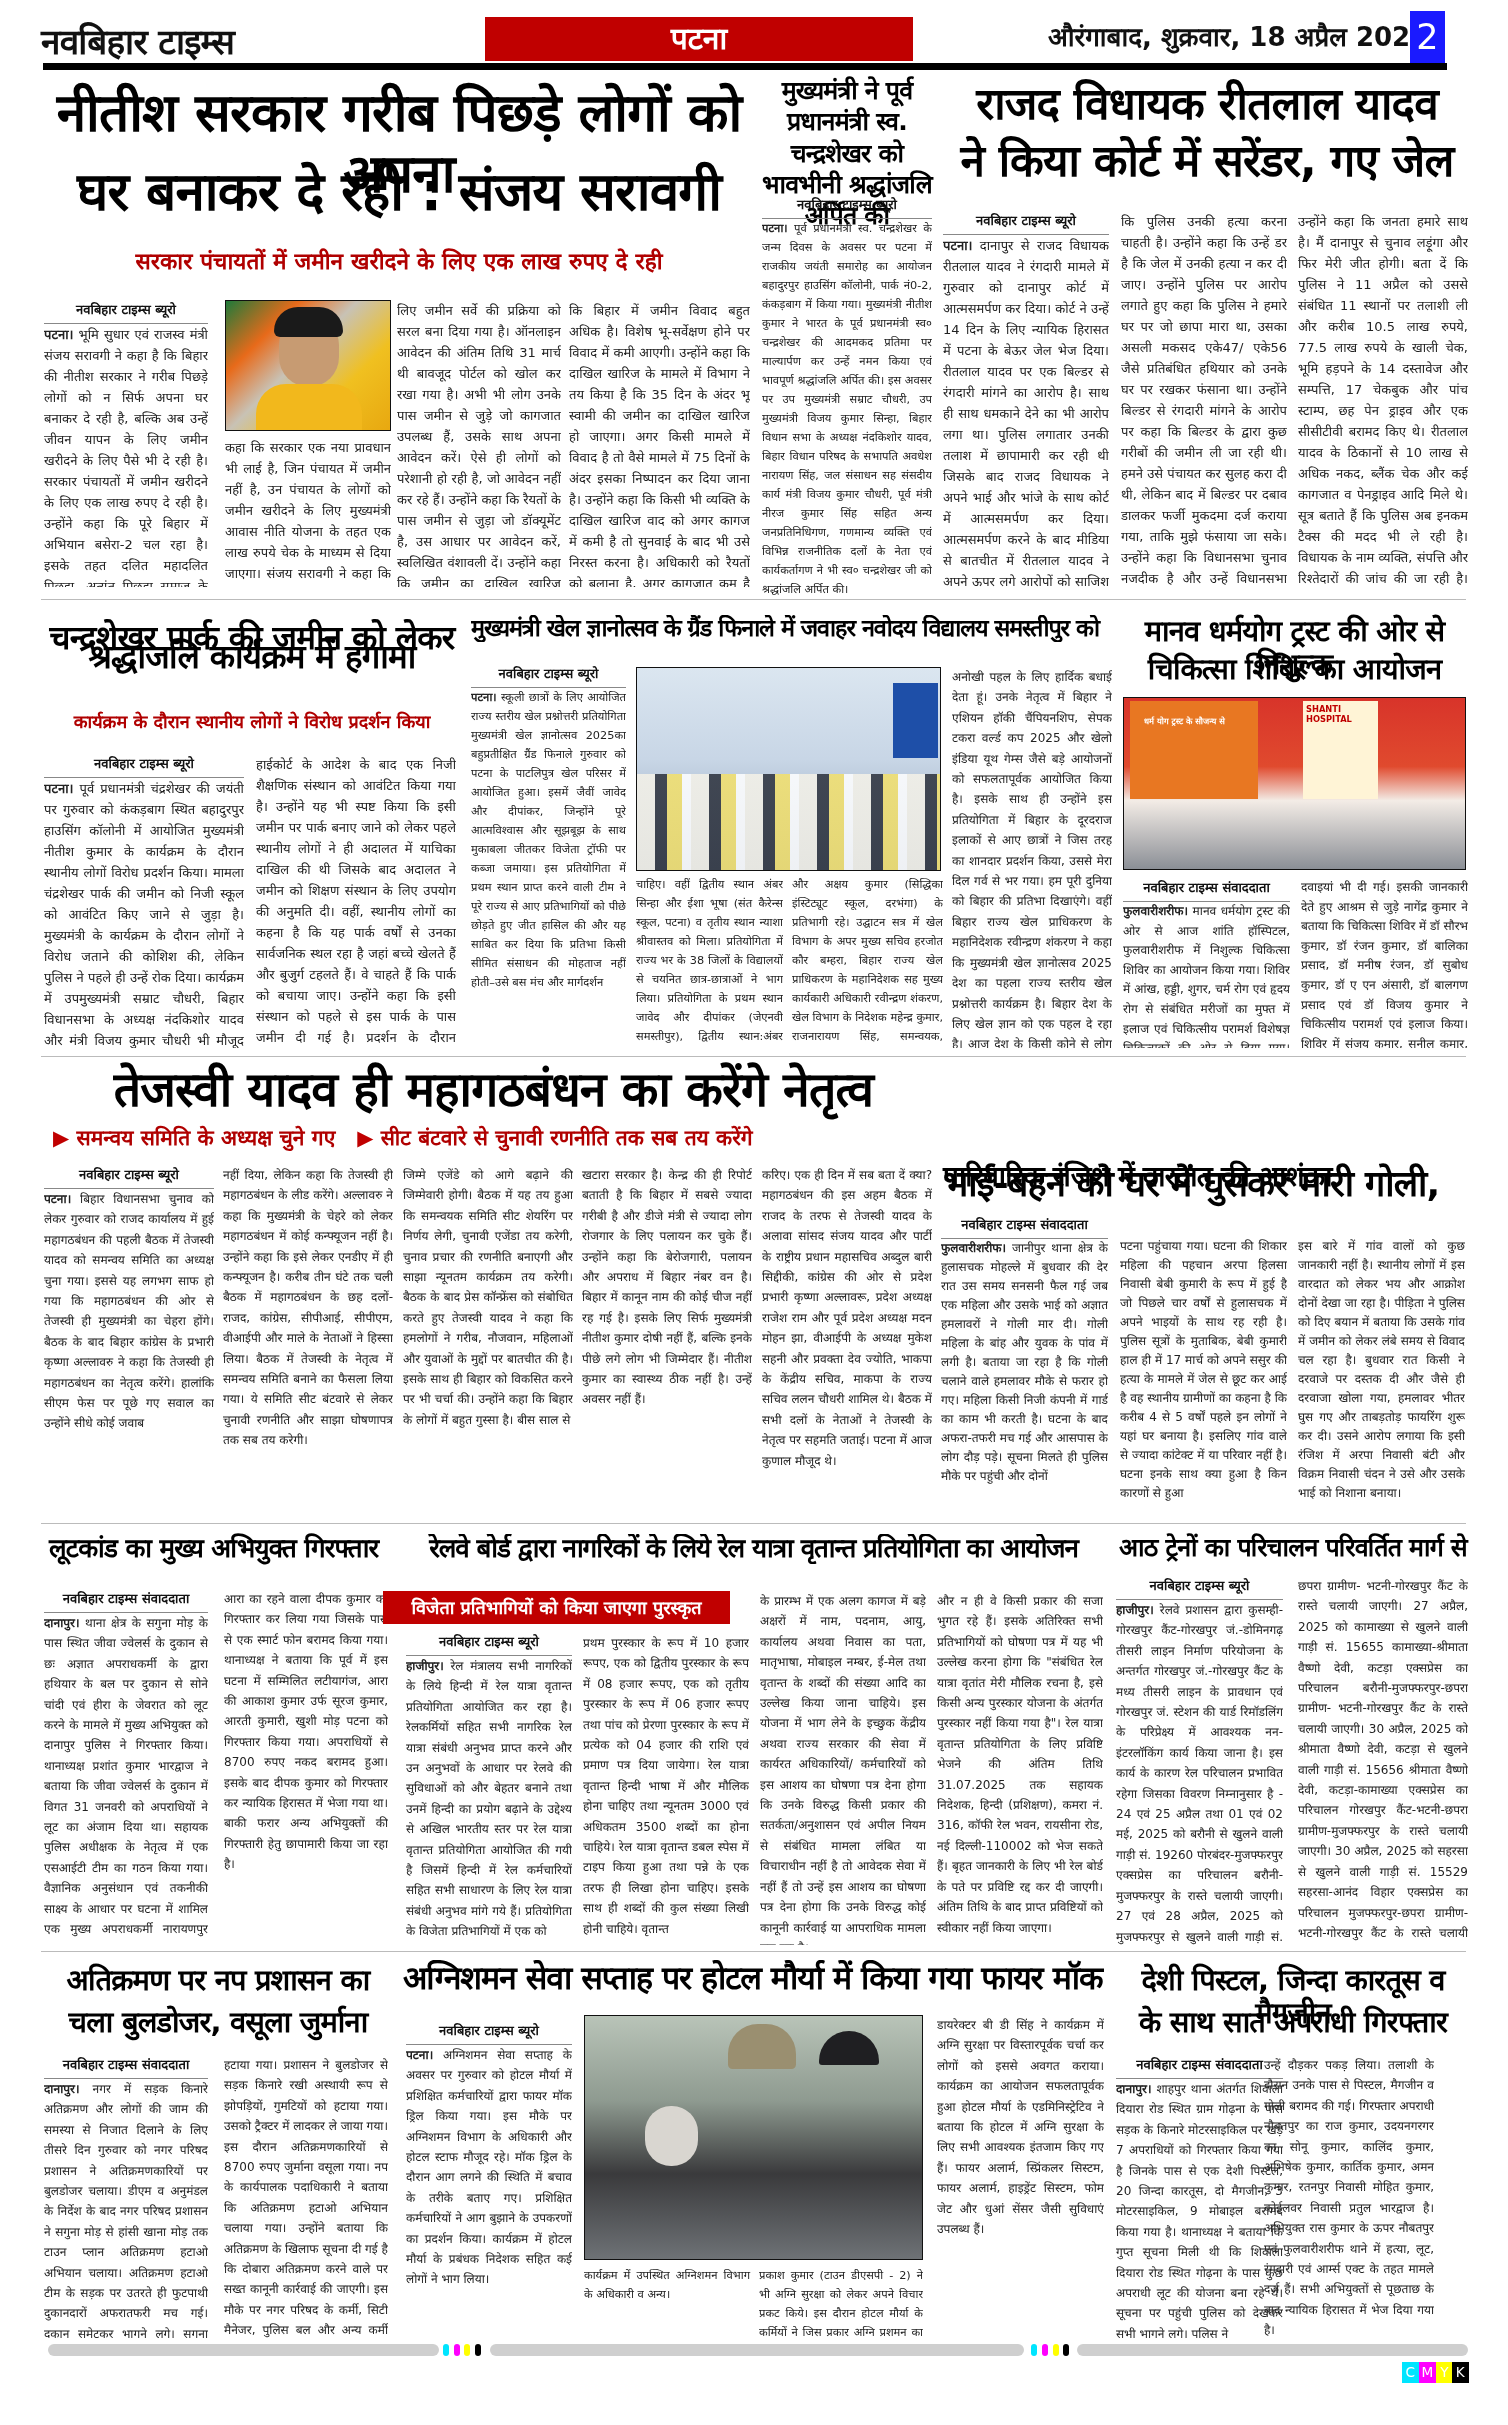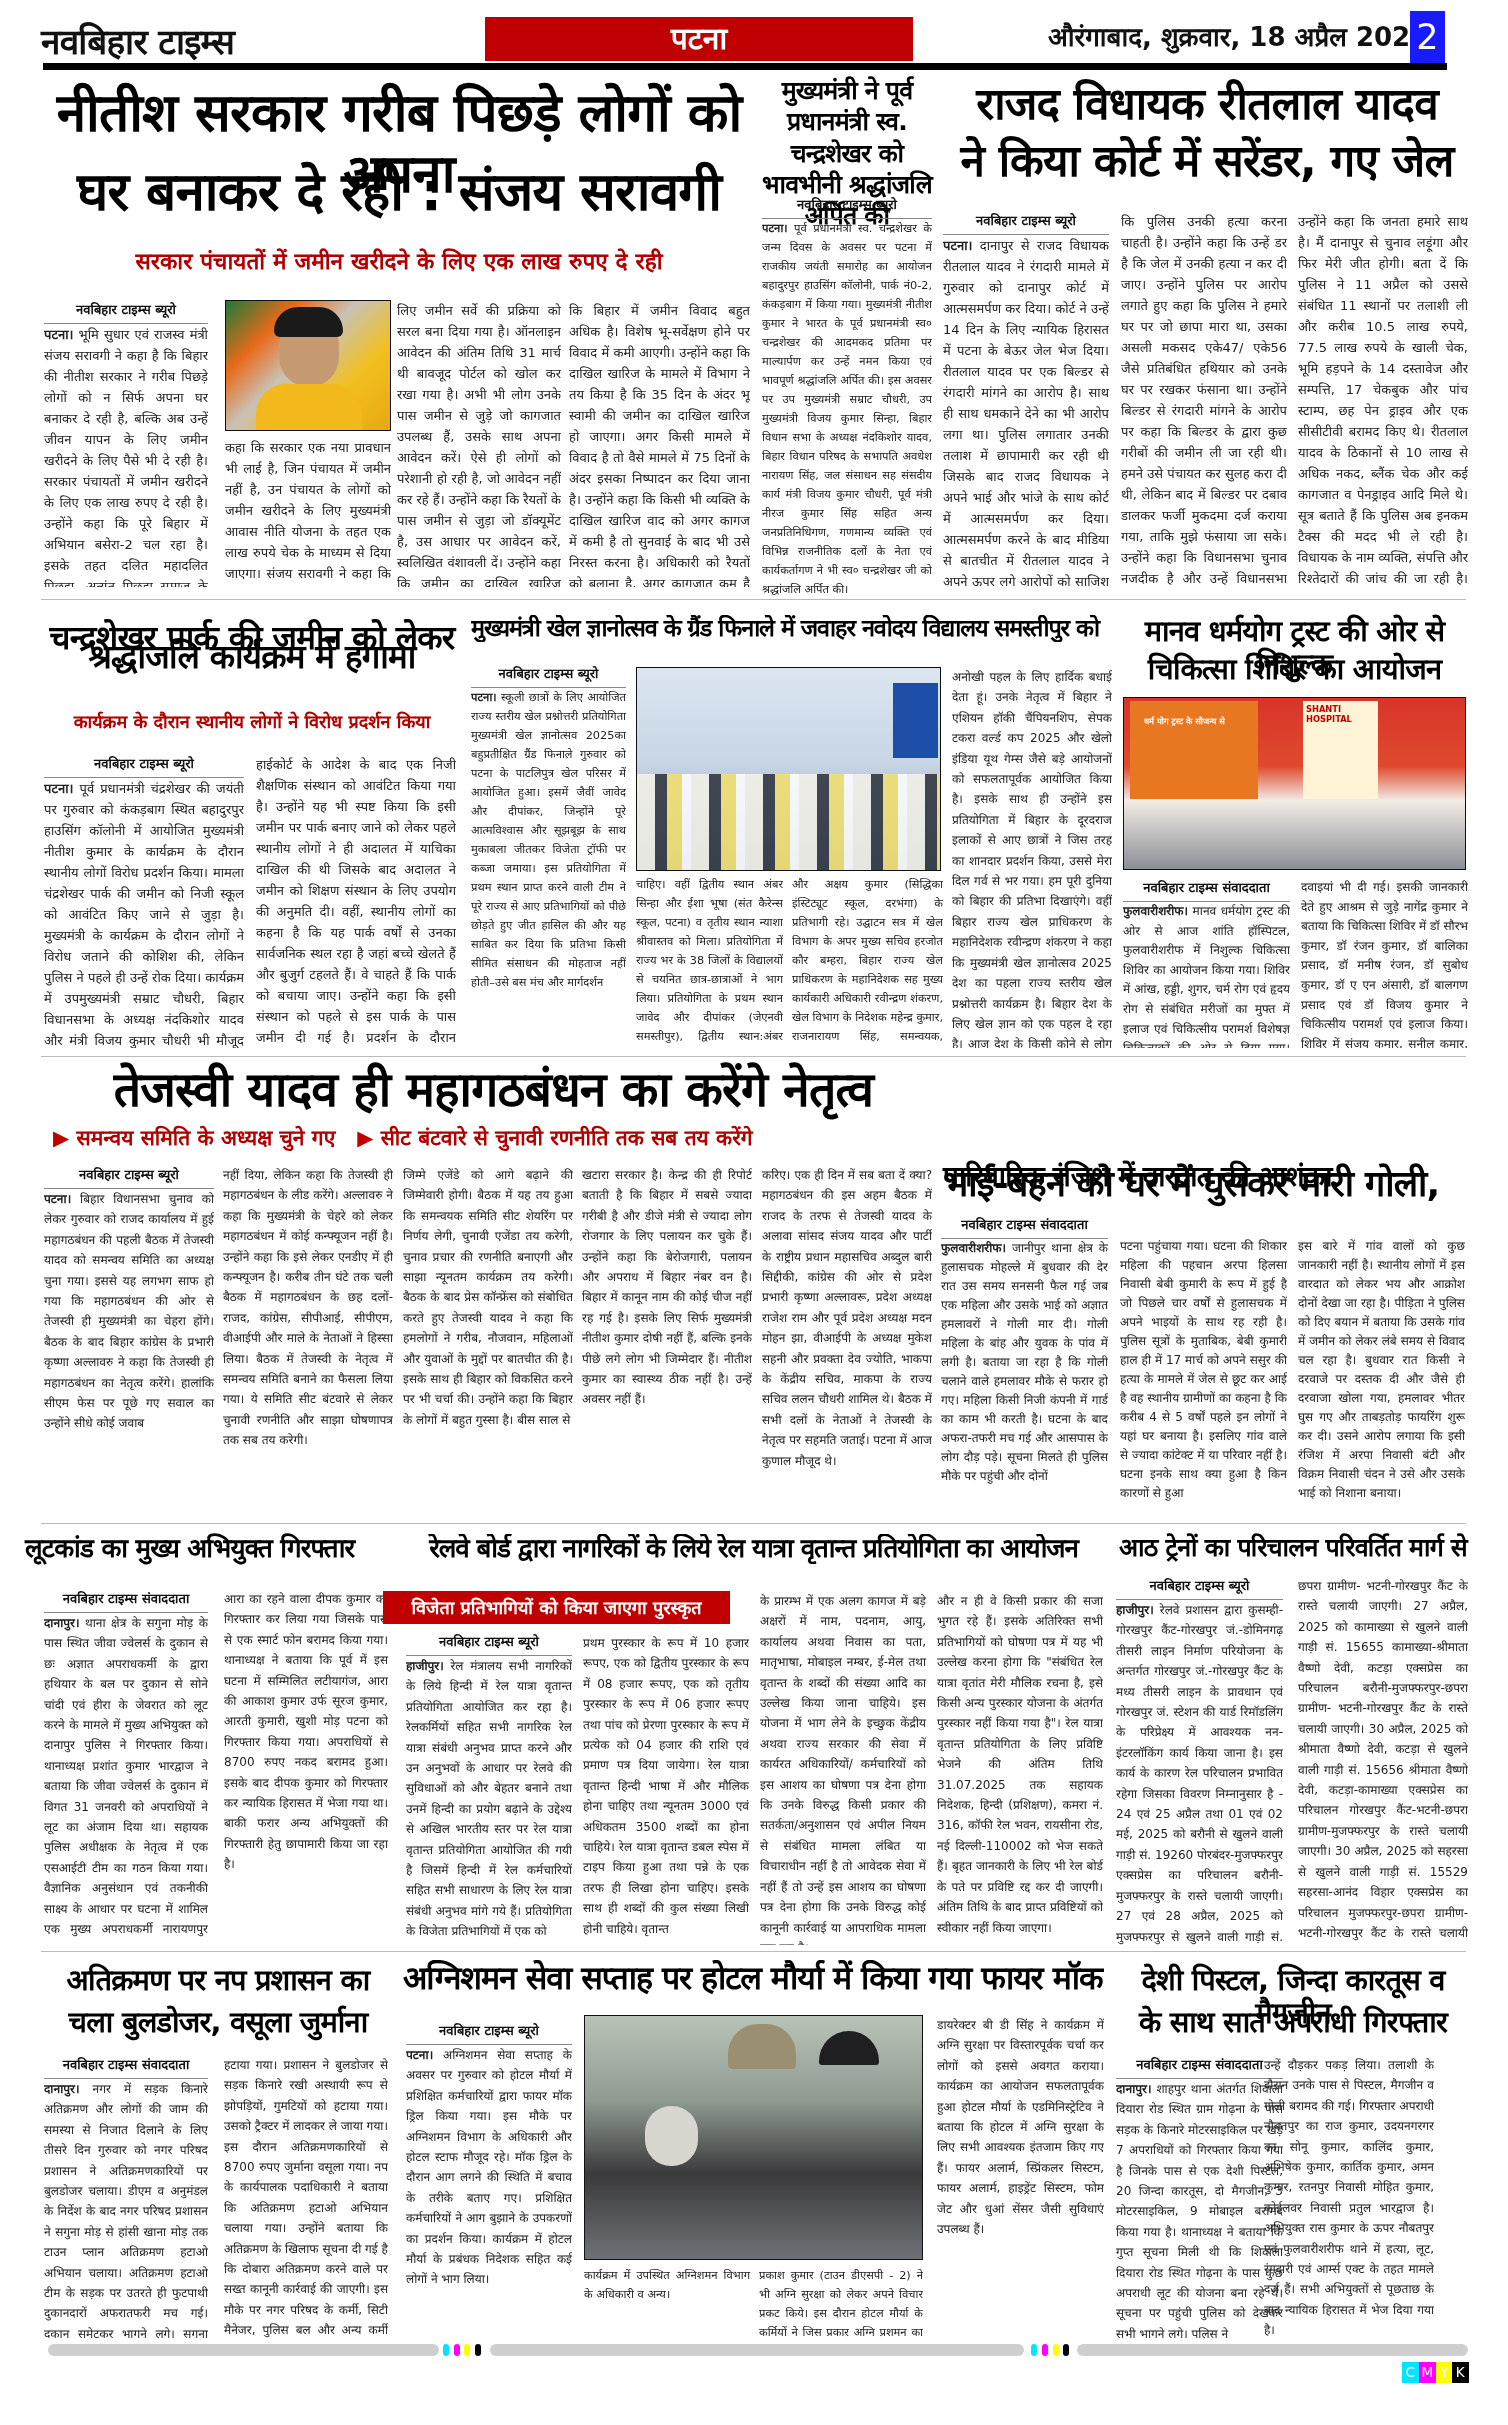--- a/index.html
+++ b/index.html
@@ -175,21 +175,21 @@
     <div class="body-text" style="font-size:12px;line-height:19px;">पटना पहुंचाया गया। घटना की शिकार महिला की पहचान अरपा हिलसा निवासी बेबी कुमारी के रूप में हुई है जो पिछले चार वर्षों से हुलासचक में अपने भाइयों के साथ रह रही है। पुलिस सूत्रों के मुताबिक, बेबी कुमारी हाल ही में 17 मार्च को अपने ससुर की हत्या के मामले में जेल से छूट कर आई है वह स्थानीय ग्रामीणों का कहना है कि करीब 4 से 5 वर्षों पहले इन लोगों ने यहां घर बनाया है। इसलिए गांव वाले से ज्यादा कांटेक्ट में या परिवार नहीं है। घटना इनके साथ क्या हुआ है किन कारणों से हुआ</div>
   </div>
   <div class="col" style="left:1298px;top:1237px;width:167px;height:280px;">
     <div class="body-text" style="font-size:12px;line-height:19px;">इस बारे में गांव वालों को कुछ जानकारी नहीं है। स्थानीय लोगों में इस वारदात को लेकर भय और आक्रोश दोनों देखा जा रहा है। पीड़िता ने पुलिस को दिए बयान में बताया कि उसके गांव में जमीन को लेकर लंबे समय से विवाद चल रहा है। बुधवार रात किसी ने दरवाजे पर दस्तक दी और जैसे ही दरवाजा खोला गया, हमलावर भीतर घुस गए और ताबड़तोड़ फायरिंग शुरू कर दी। उसने आरोप लगाया कि इसी रंजिश में अरपा निवासी बंटी और विक्रम निवासी चंदन ने उसे और उसके भाई को निशाना बनाया।</div>
   </div>
 </section>
 
 <div class="hrule" style="left:41px;top:1523px;width:1425px;"></div>
 
 <section>
-  <div class="abs hl" style="left:25px;top:1534px;width:358px;font-size:26px;text-align:left;">लूटकांड का मुख्य अभियुक्त गिरफ्तार</div>
+  <div class="abs hl" style="left:49px;top:1534px;width:358px;font-size:26px;text-align:left;">लूटकांड का मुख्य अभियुक्त गिरफ्तार</div>
   <div class="col" style="left:44px;top:1589px;width:164px;height:354px;">
     <div class="byline">नवबिहार टाइम्स संवाददाता</div>
     <div class="body-text" style="font-size:12px;line-height:20.4px;"><span class="dateline">दानापुर।</span> <span>थाना क्षेत्र के सगुना मोड़ के पास स्थित जीवा ज्वेलर्स के दुकान से छः अज्ञात अपराधकर्मी के द्वारा हथियार के बल पर दुकान से सोने चांदी एवं हीरा के जेवरात को लूट करने के मामले में मुख्य अभियुक्त को दानापुर पुलिस ने गिरफ्तार किया। थानाध्यक्ष प्रशांत कुमार भारद्वाज ने बताया कि जीवा ज्वेलर्स के दुकान में विगत 31 जनवरी को अपराधियों ने लूट का अंजाम दिया था। सहायक पुलिस अधीक्षक के नेतृत्व में एक एसआईटी टीम का गठन किया गया। वैज्ञानिक अनुसंधान एवं तकनीकी साक्ष्य के आधार पर घटना में शामिल एक मुख्य अपराधकर्मी नारायणपुर भोजपुर</span></div>
   </div>
   <div class="col" style="left:224px;top:1589px;width:164px;height:354px;">
     <div class="body-text" style="font-size:12px;line-height:20.4px;">आरा का रहने वाला दीपक कुमार को गिरफ्तार कर लिया गया जिसके पास से एक स्मार्ट फोन बरामद किया गया। थानाध्यक्ष ने बताया कि पूर्व में इस घटना में सम्मिलित लटीयागंज, आरा की आकाश कुमार उर्फ सूरज कुमार, आरती कुमारी, खुशी मोड़ पटना को गिरफ्तार किया गया। अपराधियों से 8700 रुपए नकद बरामद हुआ। इसके बाद दीपक कुमार को गिरफ्तार कर न्यायिक हिरासत में भेजा गया था। बाकी फरार अन्य अभियुक्तों की गिरफ्तारी हेतु छापामारी किया जा रहा है।</div>
   </div>
 </section>
 
 <section>

